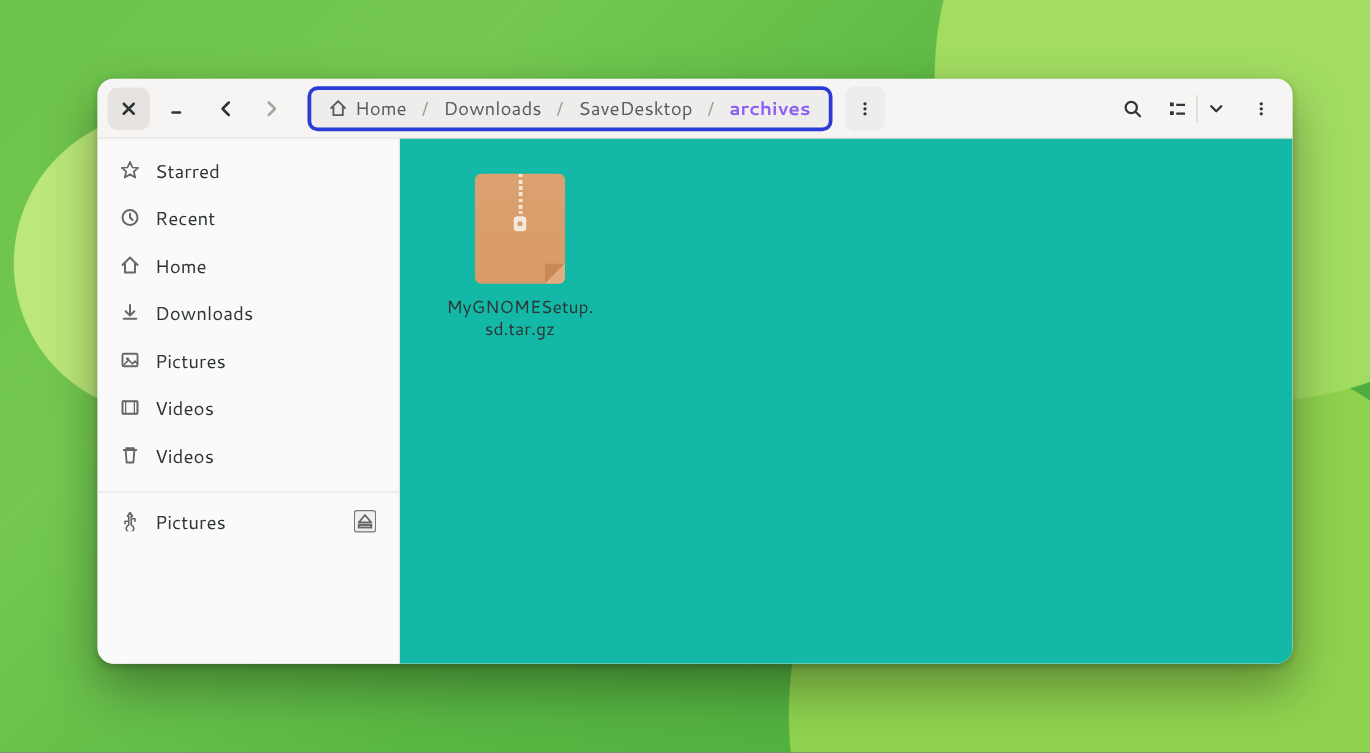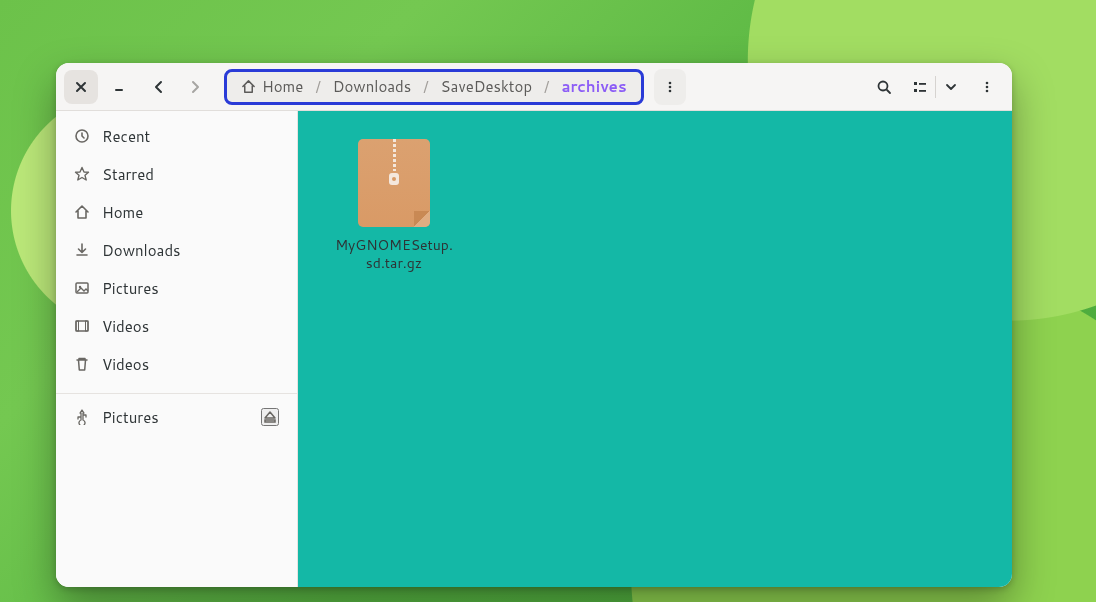--- a/index.html
+++ b/index.html
@@ -19,23 +19,23 @@
     inset: 0;
     background:
       radial-gradient(circle at 12% 35%, #bbe879 0 120px, transparent 121px),
       radial-gradient(circle at 92% 10%, #a2dd62 0 260px, transparent 261px),
       radial-gradient(circle at 85% 95%, #8ed24f 0 300px, transparent 301px),
       linear-gradient(135deg, #6cc24a 0%, #74c851 25%, #58b642 55%, #4fae3e 80%, #4aa33c 100%);
   }
   .window {
     position: absolute;
     top: 63px;
-    left: 56px;
+    left: 78px;
     width: 956px;
-    height: 524px;
+    height: 468px;
     background: #fff;
     border-radius: 13px;
     box-shadow: 0 18px 40px rgba(0,0,0,.35), 0 2px 6px rgba(0,0,0,.2);
     display: flex;
     flex-direction: column;
     overflow: hidden;
   }
   
   .headerbar {
     height: 48px;
@@ -321,30 +321,30 @@
         </svg>
       </button>
     </div>
   </div>
 
   <div class="body">
 
     <div class="sidebar">
       <div class="side-item">
         <svg width="16" height="16" viewBox="0 0 16 16">
+          <path d="M8 1.5 L10 6 L14.5 6.3 L11 9.3 L12.2 14 L8 11.5 L3.8 14 L5 9.3 L1.5 6.3 L6 6 Z" stroke="currentColor" stroke-width="1.4" fill="none" stroke-linejoin="round"></path>
+        </svg>
+        <span class="lbl">Starred</span>
+      </div>
+      <div class="side-item">
+        <svg width="16" height="16" viewBox="0 0 16 16">
           <circle cx="8" cy="8" r="6" stroke="currentColor" stroke-width="1.6" fill="none"></circle>
           <path d="M8 5 V8 L10 10" stroke="currentColor" stroke-width="1.6" fill="none" stroke-linecap="round"></path>
         </svg>
         <span class="lbl">Recent</span>
-      </div>
-      <div class="side-item">
-        <svg width="16" height="16" viewBox="0 0 16 16">
-          <path d="M8 1.5 L10 6 L14.5 6.3 L11 9.3 L12.2 14 L8 11.5 L3.8 14 L5 9.3 L1.5 6.3 L6 6 Z" stroke="currentColor" stroke-width="1.4" fill="none" stroke-linejoin="round"></path>
-        </svg>
-        <span class="lbl">Starred</span>
       </div>
       <div class="side-item">
         <svg width="16" height="16" viewBox="0 0 16 16">
           <path d="M2 8 L8 2 L14 8 M4 7 V14 H12 V7" stroke="currentColor" stroke-width="1.6" fill="none" stroke-linejoin="round" stroke-linecap="round"></path>
         </svg>
         <span class="lbl">Home</span>
       </div>
       <div class="side-item">
         <svg width="16" height="16" viewBox="0 0 16 16">
           <path d="M8 2 V10 M4.5 7 L8 10.5 L11.5 7 M3 13 H13" stroke="currentColor" stroke-width="1.6" fill="none" stroke-linecap="round" stroke-linejoin="round"></path>

